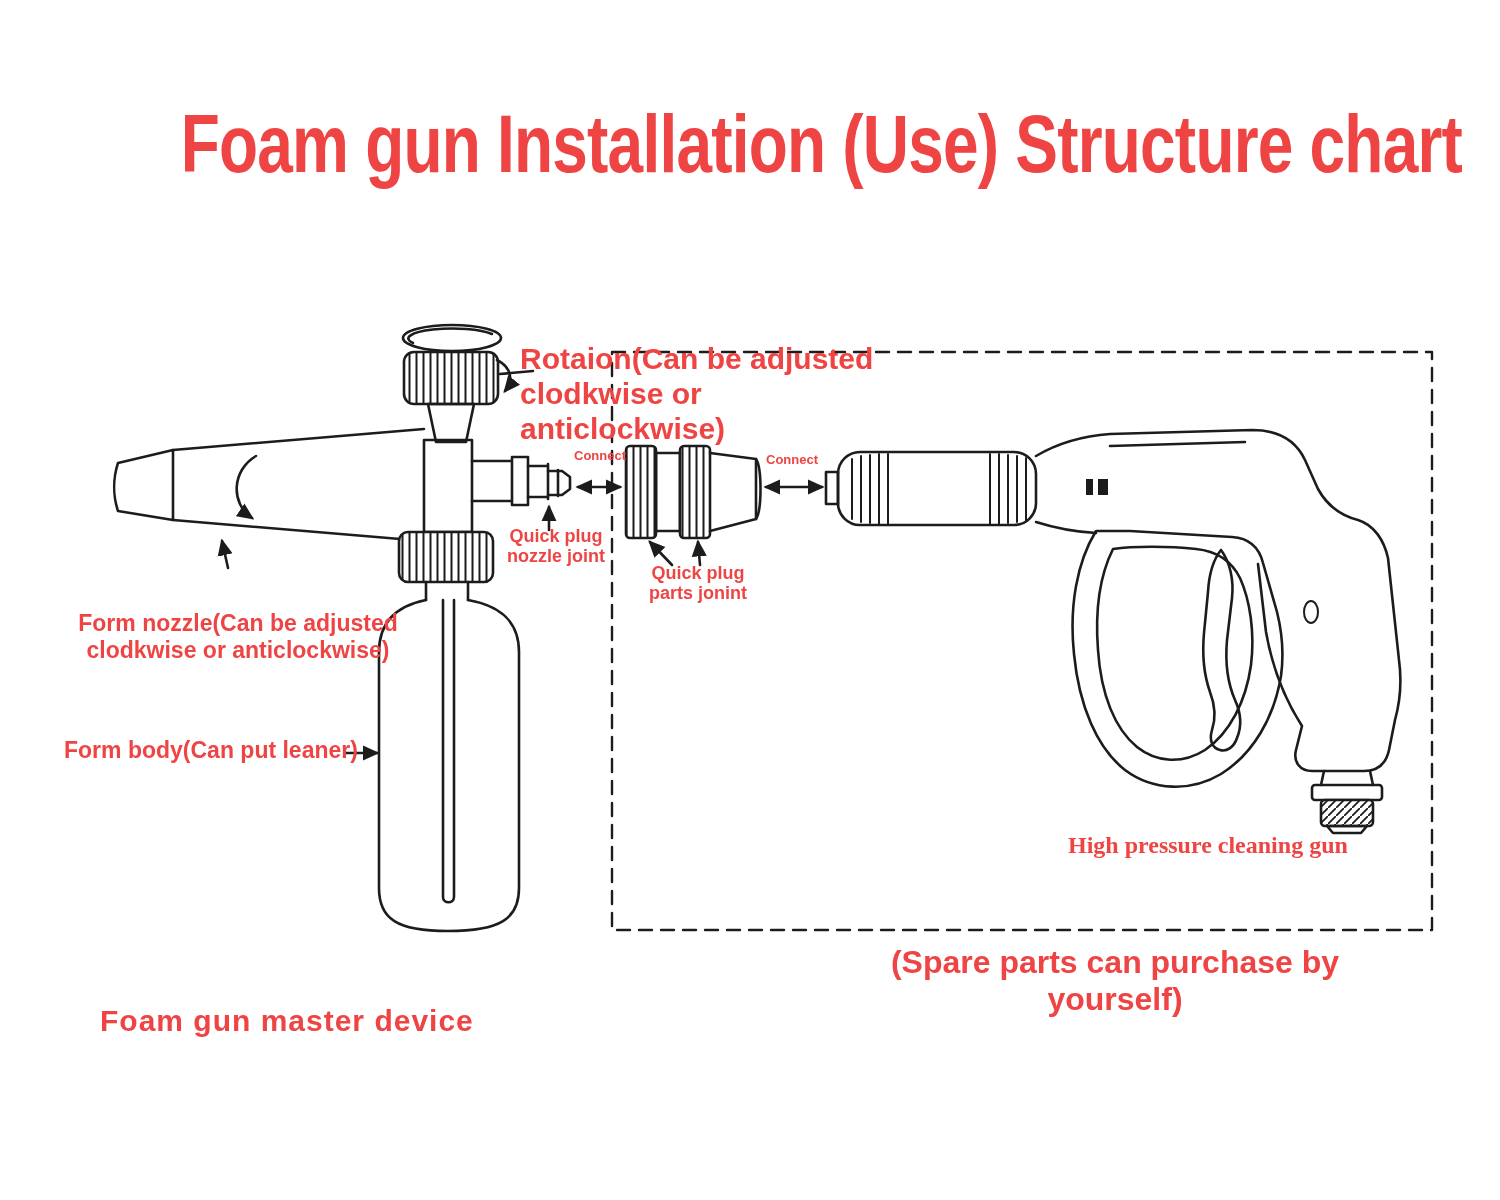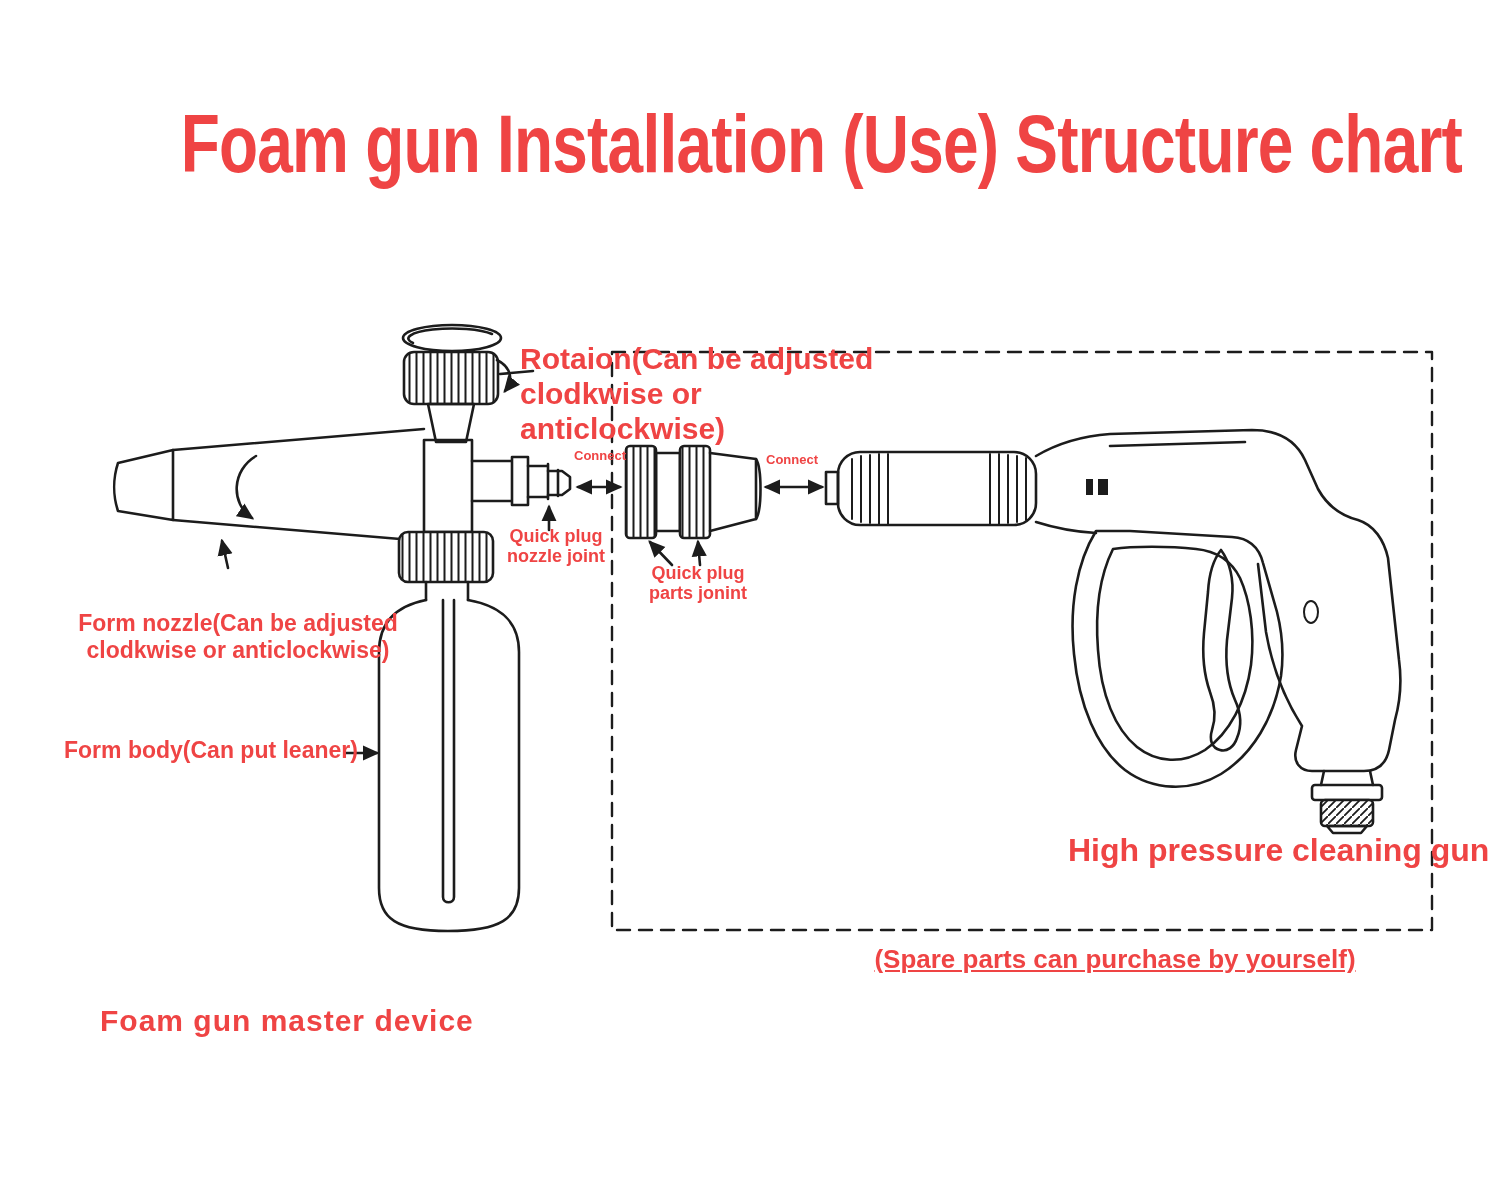--- a/index.html
+++ b/index.html
@@ -15,22 +15,22 @@
   .title-inner { display:inline-block; font-size:82px; font-weight:700;
                  white-space:nowrap; transform:scaleX(0.78); transform-origin:50% 50%;
                  letter-spacing:-1px; }
   .rotation-label { left:520px; top:342px; width:360px; font-size:30px; text-align:left; }
   .form-nozzle-label { left:68px; top:566px; width:340px; font-size:23px; text-align:center;margin-top:44px; }
   .inner-joint-label { left:504px; top:527px; width:104px; font-size:18px; text-align:center; line-height:1.1; }
   .outer-joint-label { left:640px; top:564px; width:116px; font-size:18px; text-align:center; line-height:1.1; }
   .connect-left { left:574px; top:448px; font-size:13px; }
   .connect-right { left:766px; top:452px; font-size:13px; }
   .boil-body-label { left:64px; top:737px; font-size:23px; white-space:nowrap; }
-  .high-pressure-label { left:1068px; top:832px; font-size:32px; white-space:nowrap; }
-  .spare-parts-label { left:850px; top:944px; width:530px; font-size:26px; text-align:center;text-decoration:underline; }
+  .high-pressure-label { left:1068px; top:832px; font-size:24px; white-space:nowrap;font-family:Liberation Serif, serif; }
+  .spare-parts-label { left:850px; top:944px; width:530px; font-size:32px; text-align:center; }
   .master-device-label { left:100px; top:1004px; font-size:30px; letter-spacing:1px; white-space:nowrap; }
 </style>
 </head>
 <body>
 
 <div class="stage">
 
   <svg class="art" width="1500" height="1200" viewBox="0 0 1500 1200" stroke="#1c1c1c" stroke-width="2.6" fill="none" stroke-linecap="round" stroke-linejoin="round">
     <defs>
       <pattern id="knurl" width="7" height="10" patternUnits="userSpaceOnUse">

